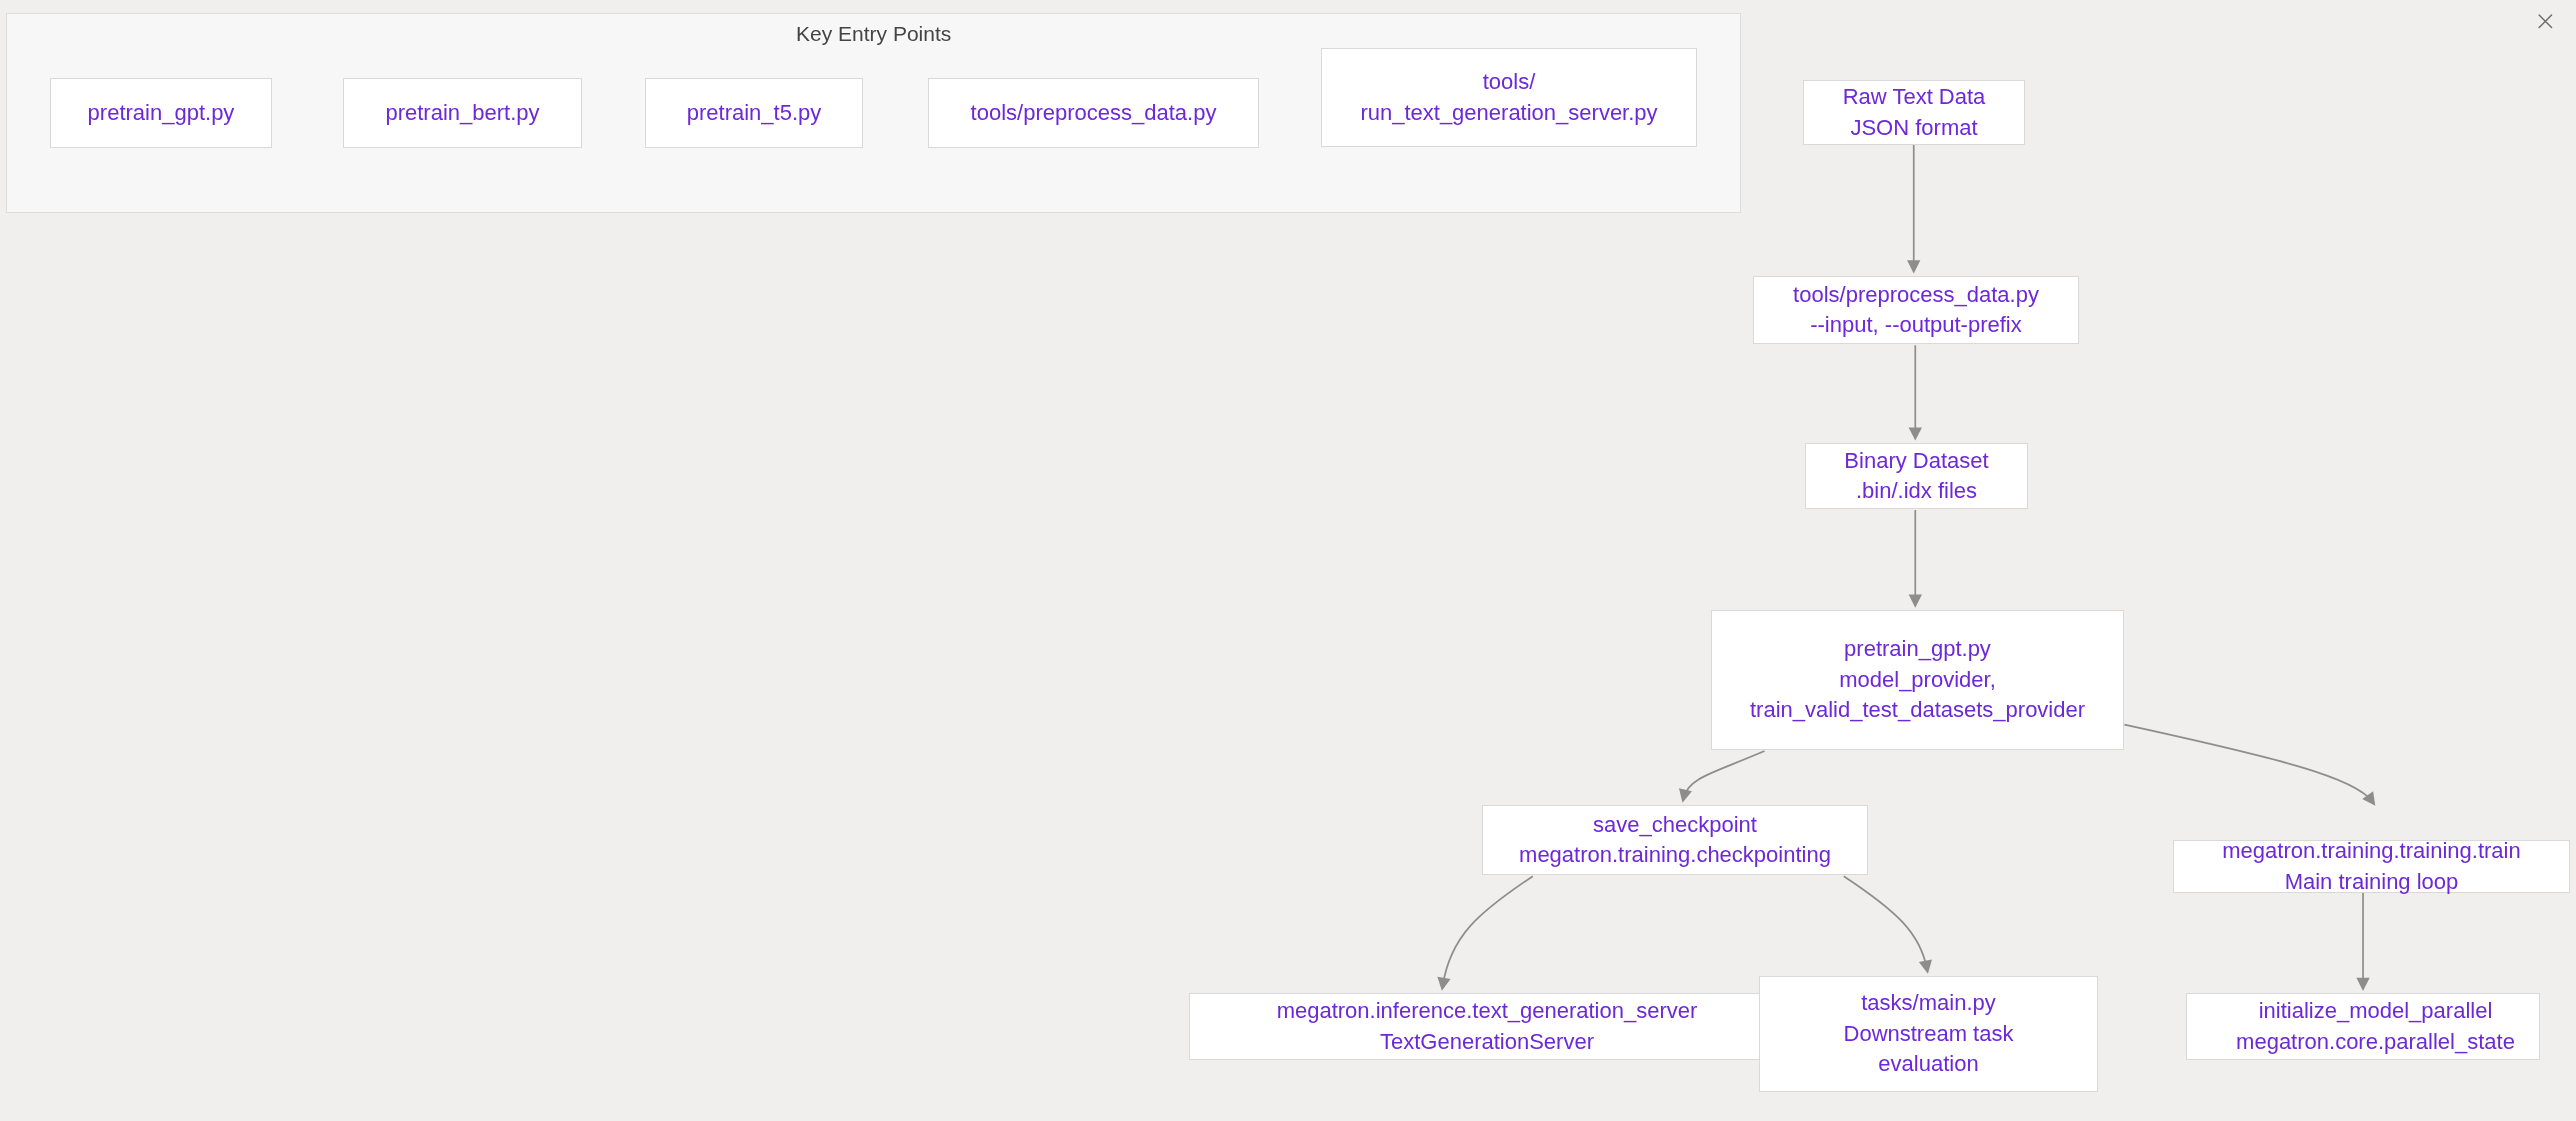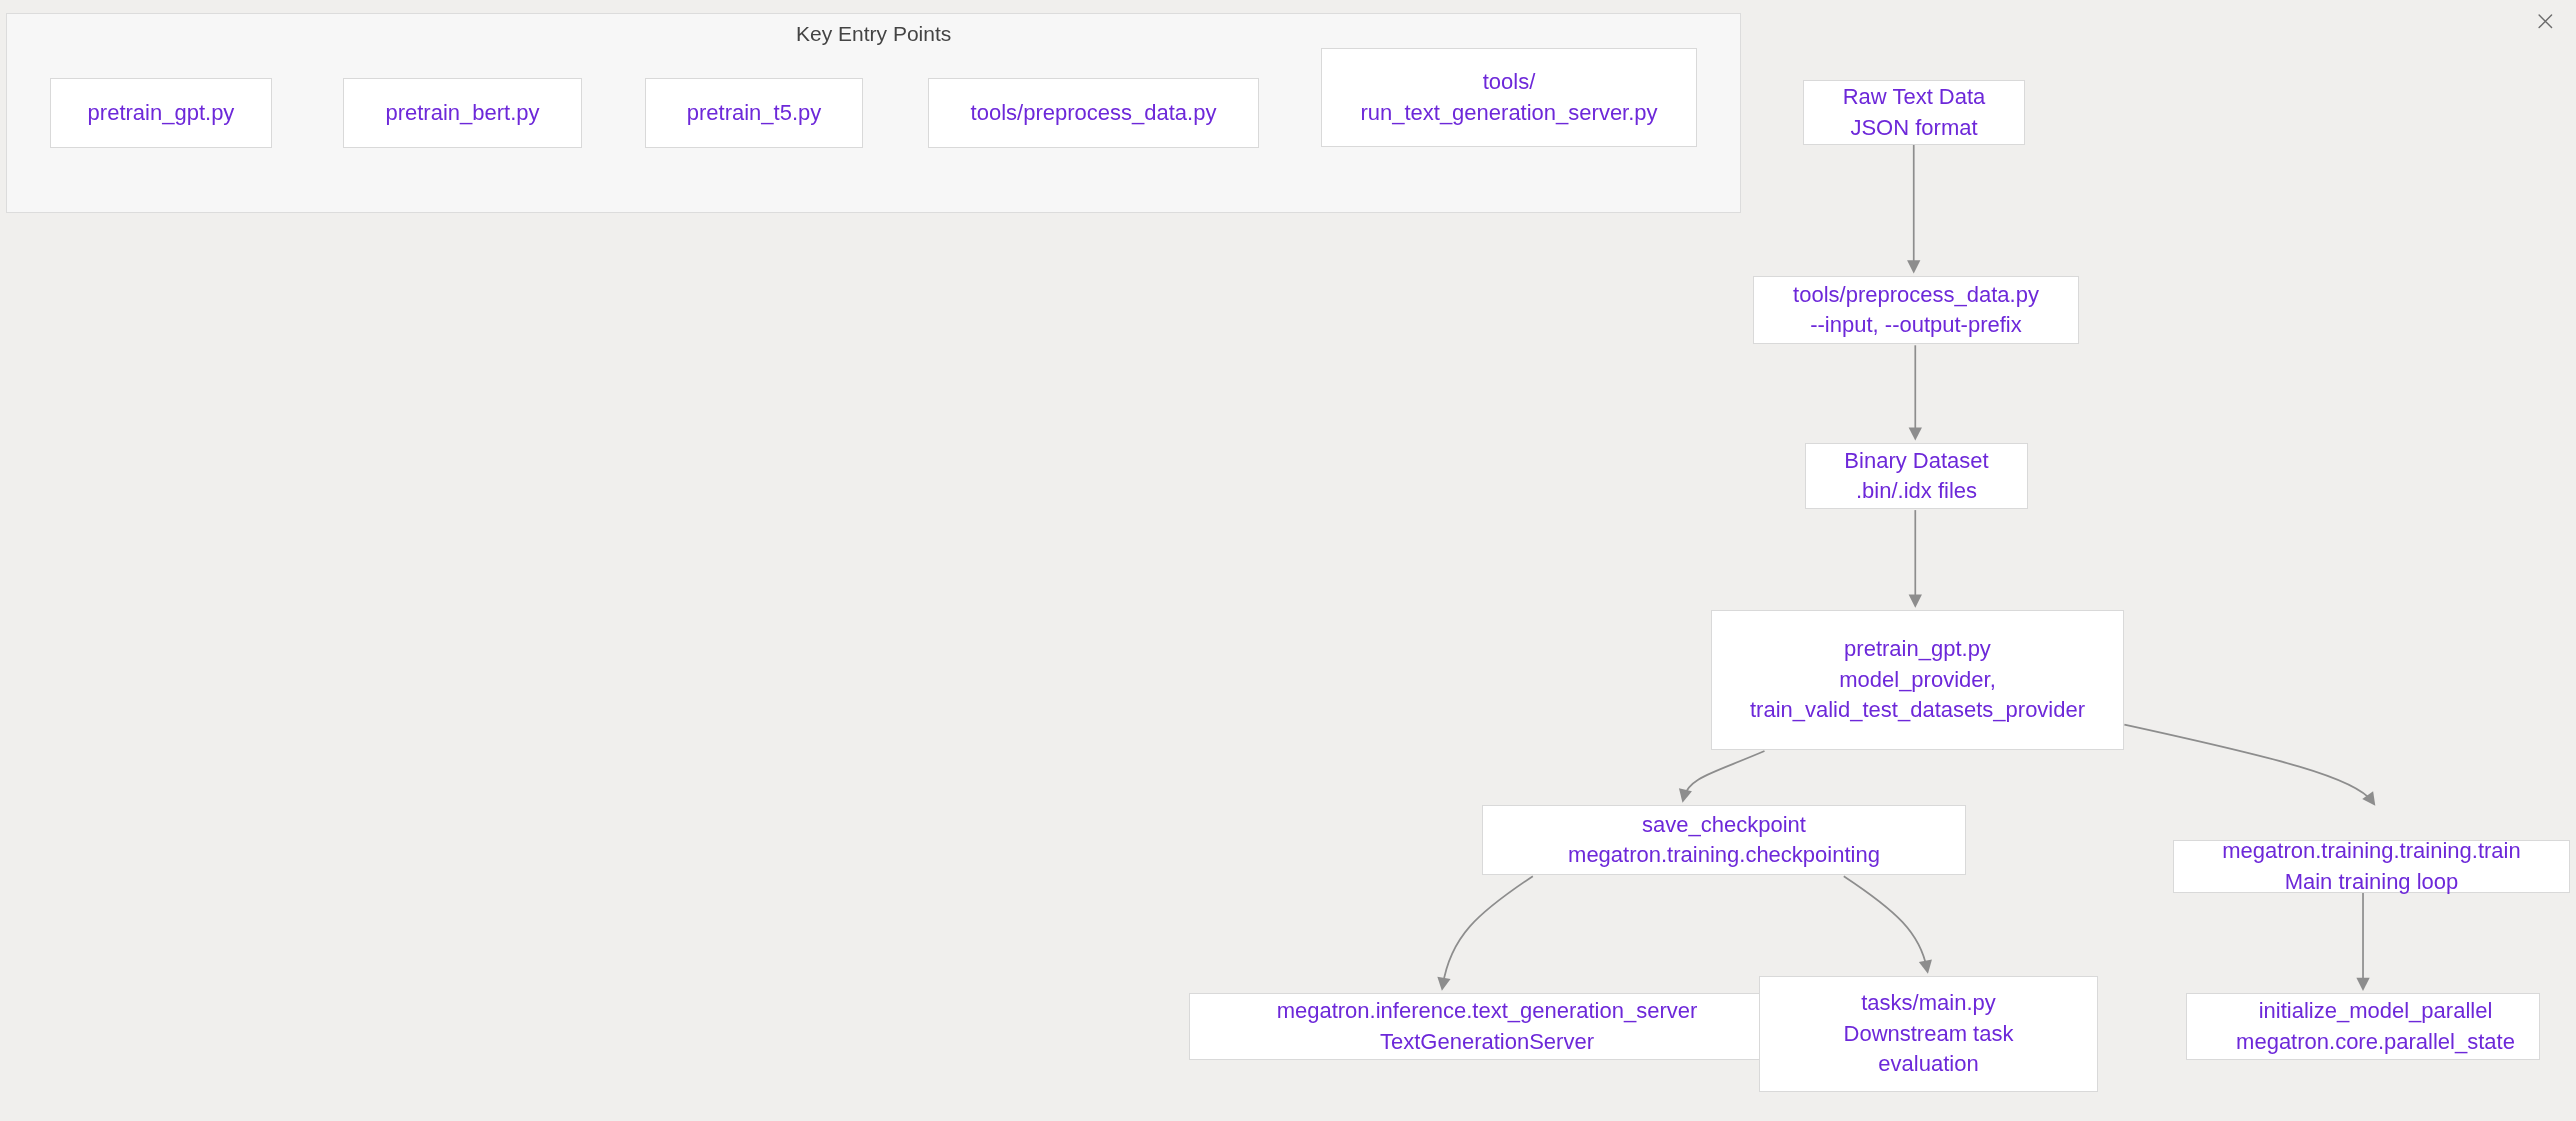--- a/index.html
+++ b/index.html
@@ -131,21 +131,21 @@
 run_text_generation_server.py</div>
       <div class="node" id="node-raw-text-data" style="left: 1803px; top: 80px; width: 222px; height: 65px;">Raw Text Data
 JSON format</div>
       <div class="node" id="node-preprocess-data" style="left: 1753px; top: 276px; width: 326px; height: 68px;">tools/preprocess_data.py
 --input, --output-prefix</div>
       <div class="node" id="node-binary-dataset" style="left: 1805px; top: 443px; width: 223px; height: 66px;">Binary Dataset
 .bin/.idx files</div>
       <div class="node" id="node-pretrain-gpt-main" style="left: 1711px; top: 610px; width: 413px; height: 140px;">pretrain_gpt.py
 model_provider,
 train_valid_test_datasets_provider</div>
-      <div class="node" id="node-save-checkpoint" style="left: 1482px; top: 805px; width: 484px; height: 70px;">save_checkpoint
+      <div class="node" id="node-save-checkpoint" style="left: 1482px; top: 805px; width: 386px; height: 70px;">save_checkpoint
 megatron.training.checkpointing</div>
       <div class="node" id="node-megatron-train" style="left: 2173px; top: 840px; width: 397px; height: 53px;">megatron.training.training.train
 Main training loop</div>
       <div class="node" id="node-text-generation-server" style="left: 1189px; top: 993px; width: 596px; height: 67px;">megatron.inference.text_generation_server
 TextGenerationServer</div>
       <div class="node" id="node-tasks-main" style="left: 1759px; top: 976px; width: 339px; height: 116px;">tasks/main.py
 Downstream task
 evaluation</div>
       <div class="node" id="node-initialize-model-parallel" style="left: 2186px; top: 993px; width: 354px; height: 67px; padding-left: 36px;">initialize_model_parallel
 megatron.core.parallel_state</div>

